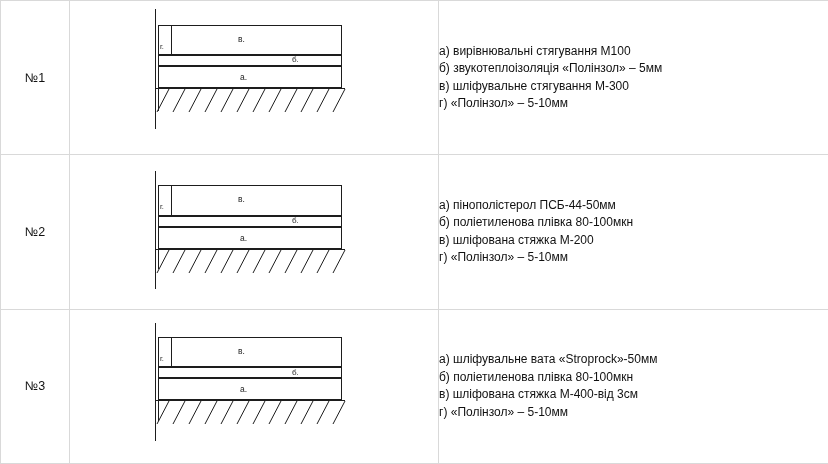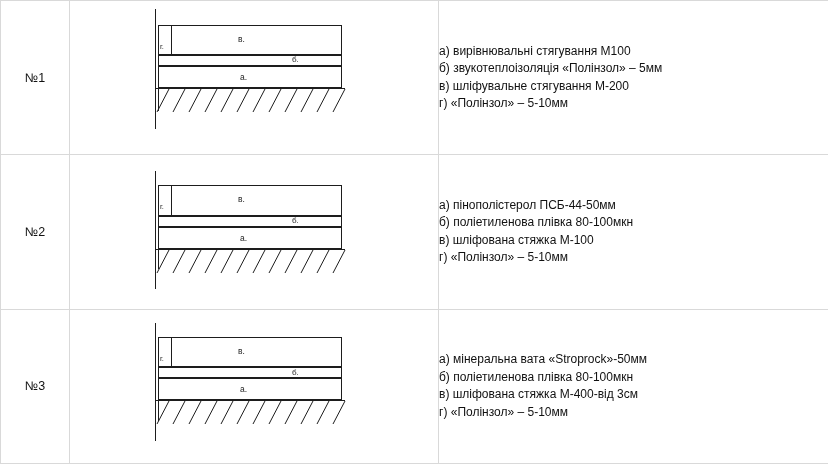--- a/index.html
+++ b/index.html
@@ -193,21 +193,21 @@
             </svg>
             <span class="lbl lbl-v">в.</span>
             <span class="lbl lbl-g">г.</span>
             <span class="lbl lbl-b">б.</span>
             <span class="lbl lbl-a">а.</span>
           </div>
         </td>
         <td class="col-desc">
           <div class="desc-line">а) вирівнювальні стягування М100</div>
           <div class="desc-line">б) звукотеплоізоляція «Полінзол» – 5мм</div>
-          <div class="desc-line">в) шліфувальне стягування М-200</div>
+          <div class="desc-line">в) шліфувальне стягування М-300</div>
           <div class="desc-line">г) «Полінзол» – 5-10мм</div>
         </td>
       </tr>
 
       <tr>
         <td class="col-label">
           <span>№2</span>
         </td>
         <td class="col-diagram">
           <div class="diagram v2">
@@ -236,21 +236,21 @@
             </svg>
             <span class="lbl lbl-v">в.</span>
             <span class="lbl lbl-g">г.</span>
             <span class="lbl lbl-b">б.</span>
             <span class="lbl lbl-a">а.</span>
           </div>
         </td>
         <td class="col-desc">
           <div class="desc-line">а) пінополістерол ПСБ-44-50мм</div>
           <div class="desc-line">б) поліетиленова плівка 80-100мкн</div>
-          <div class="desc-line">в) шліфована стяжка М-100</div>
+          <div class="desc-line">в) шліфована стяжка М-200</div>
           <div class="desc-line">г) «Полінзол» – 5-10мм</div>
         </td>
       </tr>
 
       <tr>
         <td class="col-label">
           <span>№3</span>
         </td>
         <td class="col-diagram">
           <div class="diagram v3">
@@ -277,21 +277,21 @@
                 <line x1="178" y1="24" x2="190" y2="1"></line>
               </g>
             </svg>
             <span class="lbl lbl-v">в.</span>
             <span class="lbl lbl-g">г.</span>
             <span class="lbl lbl-b">б.</span>
             <span class="lbl lbl-a">а.</span>
           </div>
         </td>
         <td class="col-desc">
-          <div class="desc-line">а) мінеральна вата «Stroprock»-50мм</div>
+          <div class="desc-line">а) шліфувальне вата «Stroprock»-50мм</div>
           <div class="desc-line">б) поліетиленова плівка 80-100мкн</div>
           <div class="desc-line">в) шліфована стяжка М-400-від 3см</div>
           <div class="desc-line">г) «Полінзол» – 5-10мм</div>
         </td>
       </tr>
     </tbody>
   </table>
 </div>
 
 </body></html>

